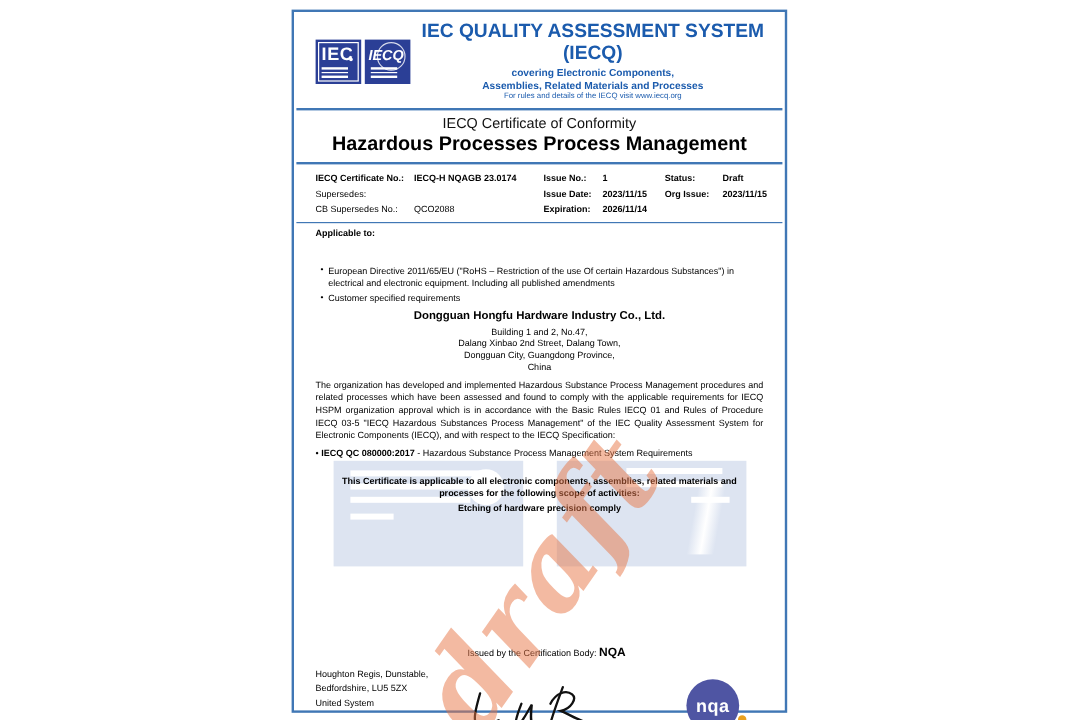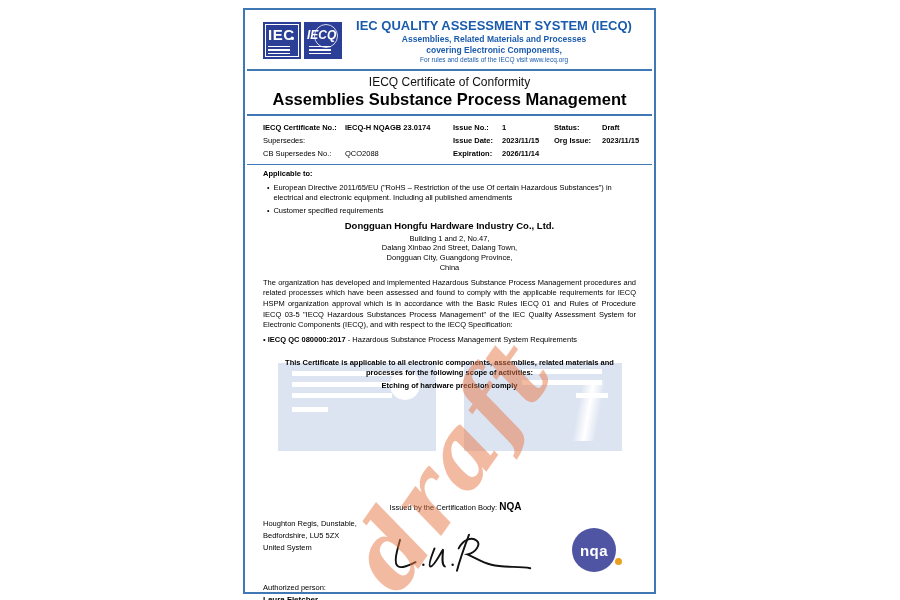--- a/index.html
+++ b/index.html
@@ -19,39 +19,39 @@
   .logos { display:flex; gap:3px; align-items:flex-end; }
   .logo { position:relative; width:38px; height:37px; background:#2b3f96; color:#fff; overflow:hidden; }
   .logo-iec::before { content:""; position:absolute; inset:2px; border:1.5px solid #fff; }
   .logo-iec .t { position:absolute; top:4px; left:5px; font-size:15px; font-weight:bold; letter-spacing:0.5px; }
   .logo-iec .dot { position:absolute; top:15px; left:28px; width:3px; height:3px; background:#fff; border-radius:50%; }
   .logo .bars { position:absolute; left:5px; bottom:5px; width:22px; }
   .logo .bars div { height:1.5px; background:#fff; margin-top:2px; }
   .logo-iecq .t { position:absolute; top:6px; left:3px; font-size:12px; font-weight:bold; font-style:italic; letter-spacing:0; }
   .logo-iecq::before { content:""; position:absolute; top:2px; left:10px; width:22px; height:22px; border:1.5px solid #fff; border-radius:50%; opacity:.8; }
   .htext { flex:1; text-align:center; color:#1b5bad; }
-  .htext .h1 { font-size:13px; font-weight:bold;text-align:center; }
+  .htext .h1 { font-size:16px; font-weight:bold;text-align:center; }
   .htext .h2 { font-size:8.5px; font-weight:bold; margin-top:1px; }
   .htext .h3 { font-size:6.5px; margin-top:1px; }
 
   
   .titleblock { text-align:center; padding:4px 0 5px; }
   .titleblock .t1 { font-size:12px; color:#111; }
   .titleblock .t2 { font-size:16.5px; font-weight:bold; color:#000; margin-top:1px; }
 
   
   .info { padding:5px 18px 4px; font-size:7.5px; position:relative; z-index:1; }
   .irow { display:grid; grid-template-columns:82px 108px 49px 52px 48px auto; line-height:13px; }
   .bold { font-weight:bold; }
 
   
   .content { position:relative; flex:1; }
   .z { position:relative; z-index:1; }
   .applicable { padding:4px 18px 0; font-size:7.5px; }
-  .applicable .hd { font-weight:bold; margin-bottom:5px; }
+  .applicable .hd { font-weight:bold; margin-bottom:22px; }
   .li { display:flex; gap:4px; margin:0 0 3px 4px; line-height:1.35; }
   .li .bt { font-size:7px; }
   .company { text-align:center; font-size:7.5px; margin-top:4px; line-height:1.3; }
   .company .nm { font-size:9.5px; font-weight:bold; margin-bottom:1px; }
   .statement { padding:5px 18px 0; font-size:7.5px; line-height:1.42; text-align:justify; }
   .spec { padding:4px 18px 0; font-size:7.5px; }
   .scope { text-align:center; font-size:7.5px; font-weight:bold; margin-top:14px; padding:0 30px; line-height:1.35; }
   .scope .act { margin-top:3px; }
 
   
@@ -108,30 +108,30 @@
           <span class="t">IECQ</span>
           <div class="bars">
               <div></div>
               <div></div>
               <div></div>
             </div>
         </div>
       </div>
       <div class="htext">
         <div class="h1">IEC QUALITY ASSESSMENT SYSTEM (IECQ)</div>
+        <div class="h2">covering Electronic Components,</div>
         <div class="h2">Assemblies, Related Materials and Processes</div>
-        <div class="h2">covering Electronic Components,</div>
         <div class="h3">For rules and details of the IECQ visit www.iecq.org</div>
       </div>
     </div>
     <div class="rule"></div>
 
     <div class="titleblock">
       <div class="t1">IECQ Certificate of Conformity</div>
-      <div class="t2">Assemblies Substance Process Management</div>
+      <div class="t2">Hazardous Processes Process Management</div>
     </div>
     <div class="rule"></div>
 
     <div class="info">
       <div class="irow">
         <span class="bold">IECQ Certificate No.:</span>
         <span class="bold">IECQ-H NQAGB 23.0174</span>
         <span class="bold">Issue No.:</span>
         <span class="bold">1</span>
         <span class="bold">Status:</span>

